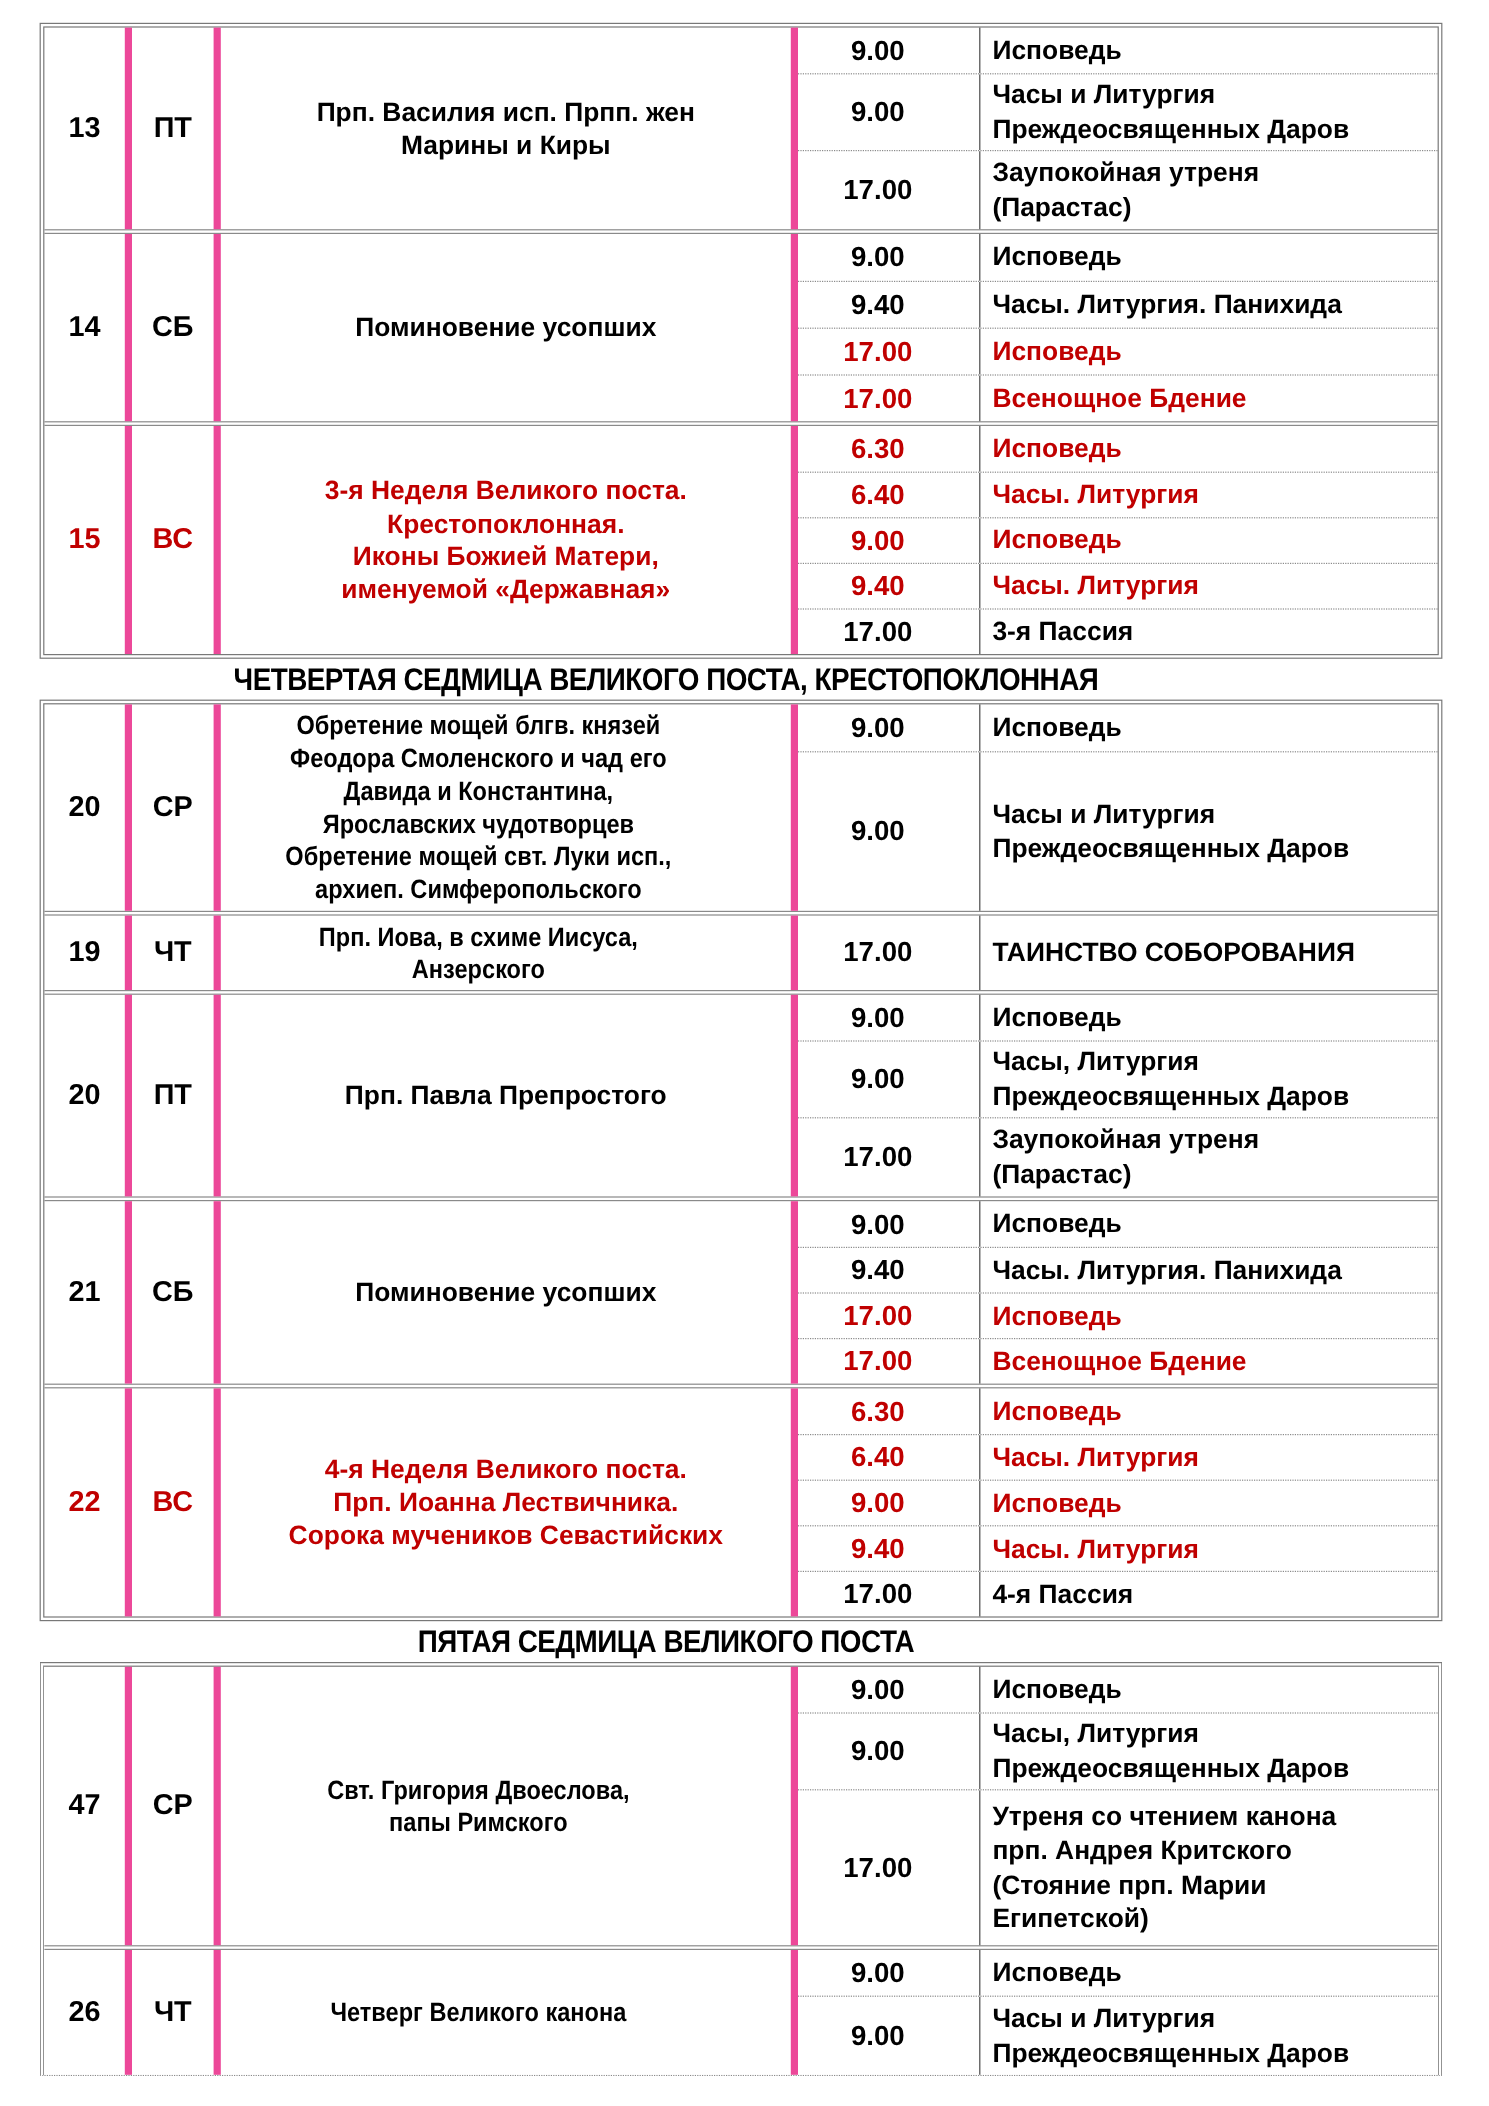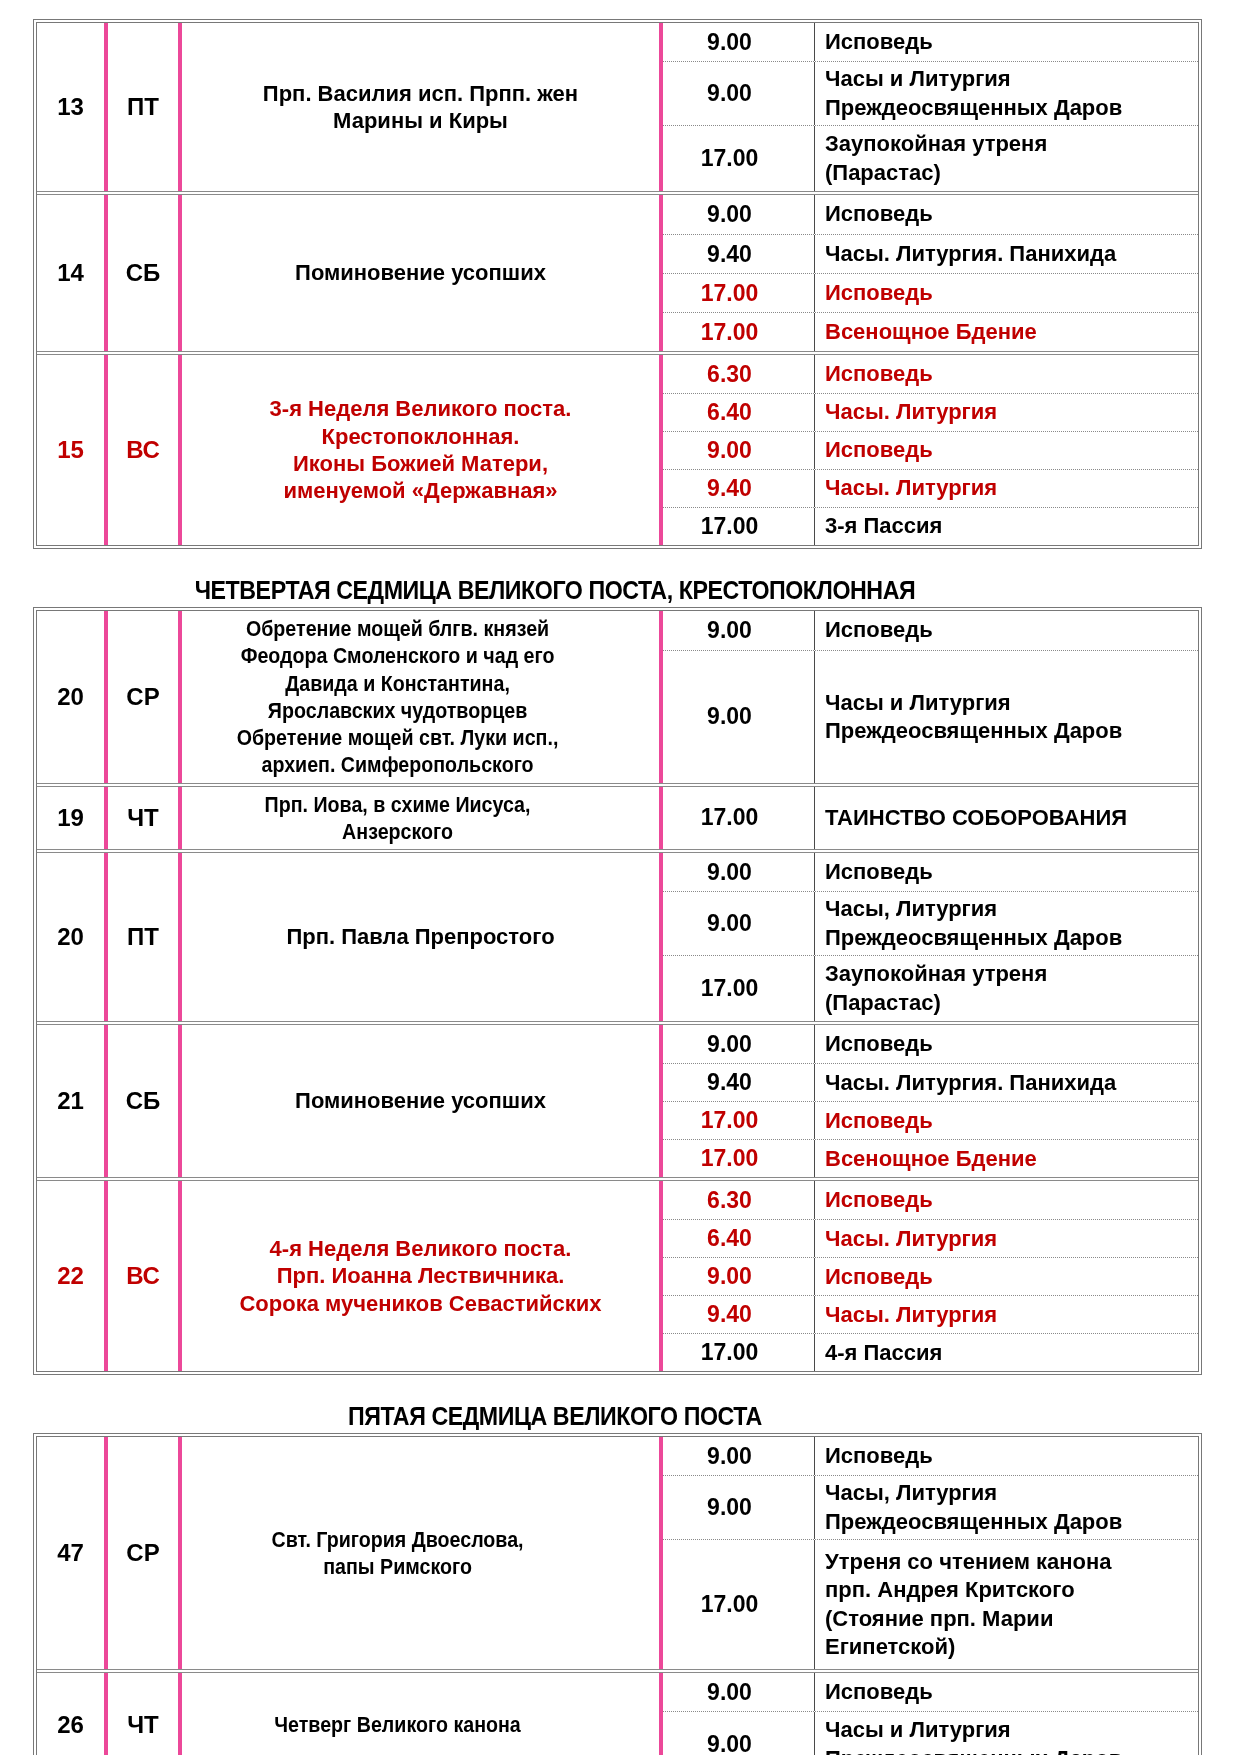--- a/index.html
+++ b/index.html
@@ -5,34 +5,34 @@
   html,body{margin:0;padding:0;background:#fff;}
   .page{position:relative;width:1241px;height:1755px;background:#fff;overflow:hidden;
         font-family:"Liberation Sans","DejaVu Sans",sans-serif;font-weight:700;color:#000;}
   .inner{position:absolute;left:33px;top:19px;width:1169px;}
   .tbl{border:4px double #787878;box-sizing:border-box;background:#fff;}
   .tbl.cut{border-bottom:1px dotted #8a8a8a;}
   .r{display:grid;grid-template-columns:67px 74px 481px 1fr;}
   .r + .r{border-top:4px double #8a8a8a;}
   .c{display:flex;align-items:center;justify-content:center;box-sizing:border-box;}
   .dt,.dy{font-size:24px;}
-  .dy,.ds,.sv{border-left:4px solid #ec4899;}
+  .dy,.ds,.sv{border-left:6px solid #ec4899;}
   .ds{font-size:22px;line-height:1.24;text-align:center;padding:4px 24px;}
   .ds span,.sn span{white-space:pre-line;}
   .ds.nr{justify-content:center;overflow:visible;}
   .ds.nr > span{display:block;width:112%;transform:scaleX(.893);transform-origin:0 50%;text-align:center;}
   .sv{display:flex;flex-direction:column;}
   .sr{display:grid;grid-template-columns:133px 1fr;flex:1 0 auto;box-sizing:border-box;}
   .sr + .sr{border-top:1px dotted #8a8a8a;}
   .tm{font-size:23px;}
   .sn{border-left:1px solid #4a4a4a;justify-content:flex-start;text-align:left;
       font-size:22px;line-height:1.28;padding:3px 4px 3px 10px;margin-left:18px;}
   .h38{min-height:38px;}.h39{min-height:39px;}.h56{min-height:56px;}.h64{min-height:64px;}
   .h66{min-height:66px;}.h130{min-height:130px;}.h132{min-height:132px;}
-  .hdr{height:34px;display:flex;align-items:center;justify-content:flex-end;overflow:visible;margin-top:24px;}
+  .hdr{height:34px;display:flex;align-items:center;justify-content:flex-end;overflow:visible;}
   .hdr > span{display:block;width:112%;transform:scaleX(.893);transform-origin:0 50%;
       text-align:center;font-size:26px;letter-spacing:-.5px;}
   .red{color:#c00000;}
   .black{color:#000000;}
 </style>
 </head>
 <body>
 
 <div class="page">
   <div class="inner">

